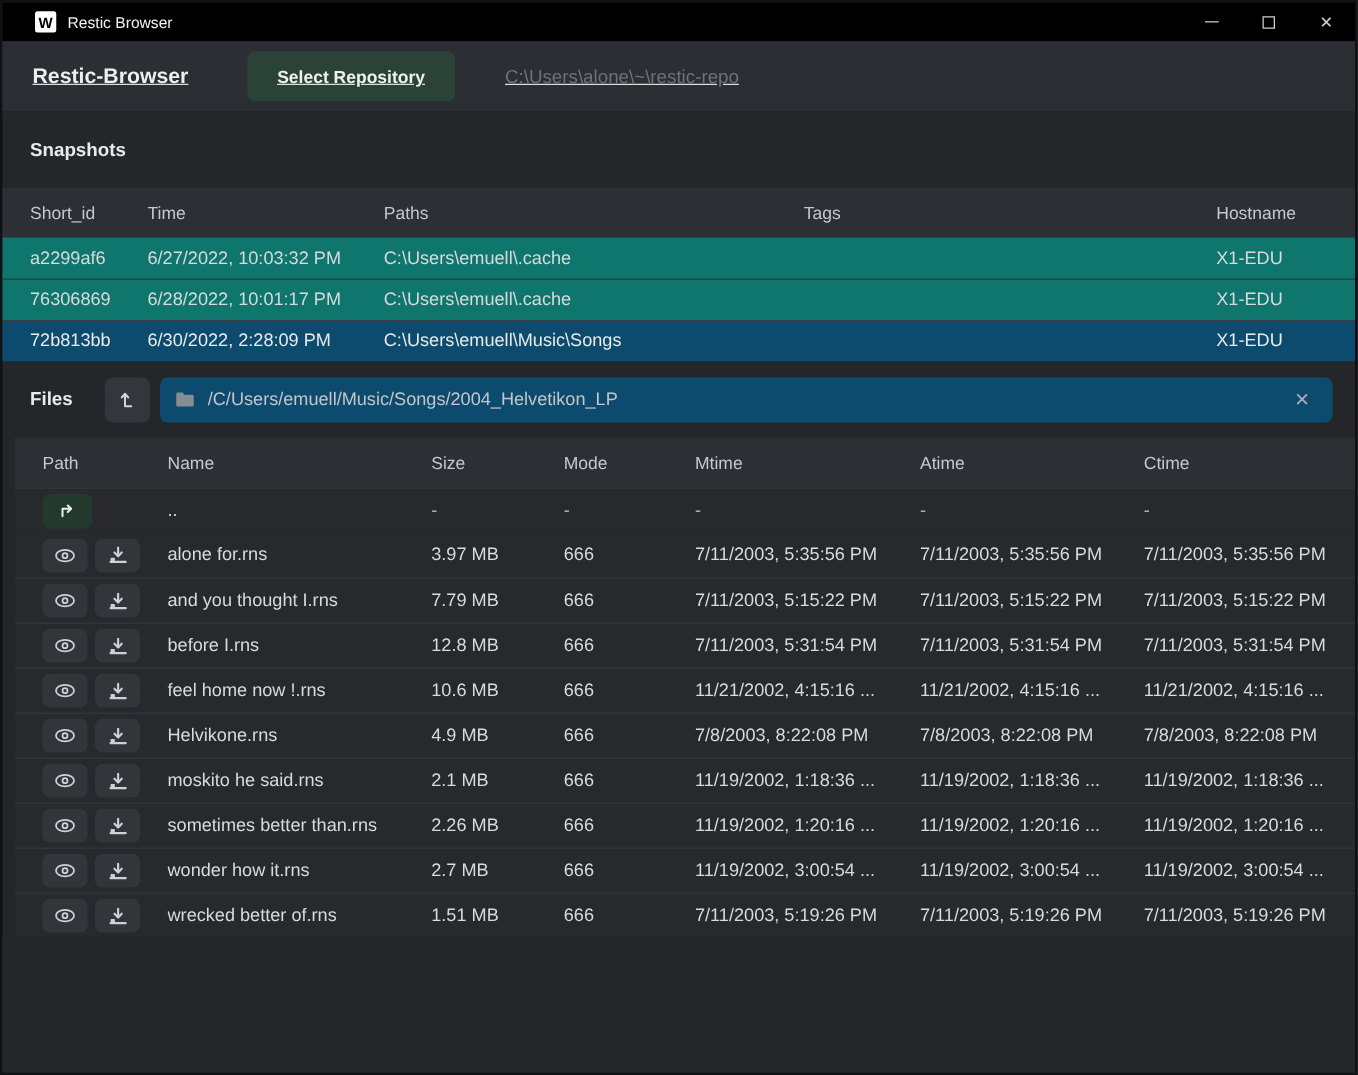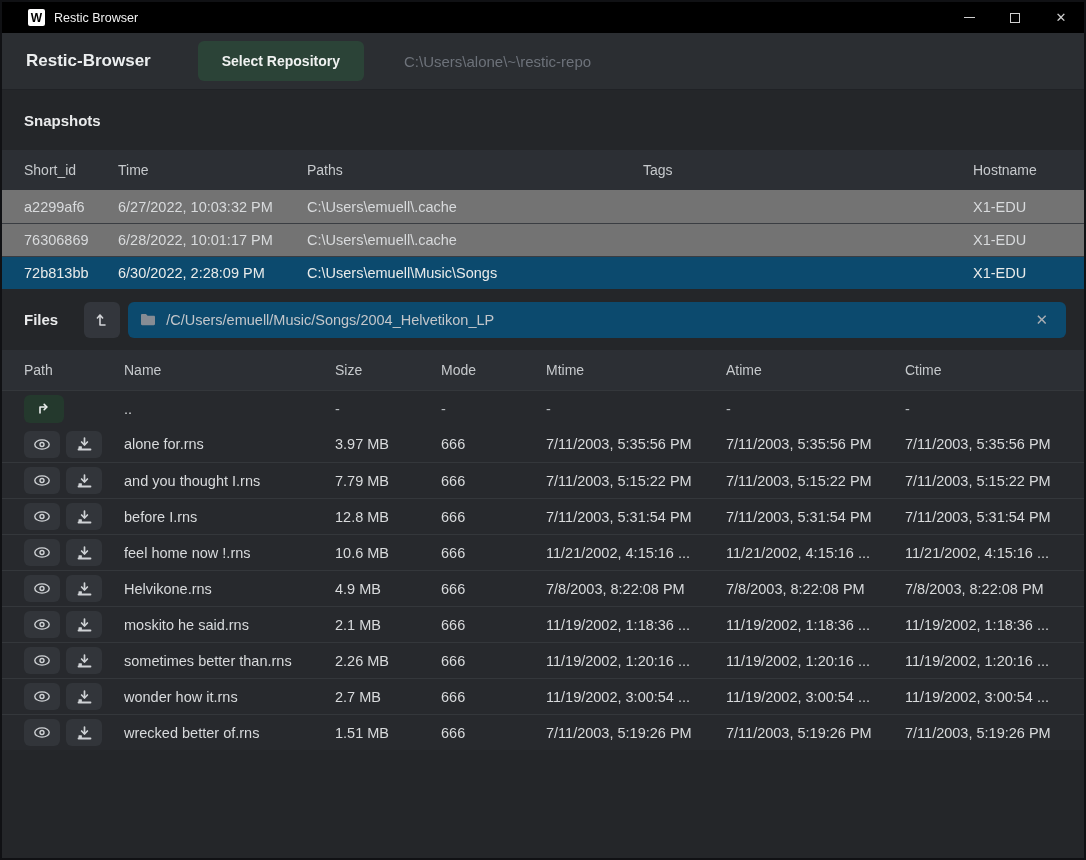--- a/index.html
+++ b/index.html
@@ -19,54 +19,54 @@
     border-radius:2px; margin-left:26px; }
   .titlebar .app-title { color:#f2f2f2; font-size:12.5px; margin-left:9px; }
   .tb-spacer { flex:1; }
   .tb-btn { width:46px; height:31px; display:flex; align-items:center; justify-content:center; color:#cfcfcf; }
   .min-line { width:11px; height:1px; background:#cfcfcf; display:block; }
   .max-box { width:10px; height:10px; border:1px solid #cfcfcf; display:block; }
   .close-x { font-size:13px; line-height:1; }
 
   
   .header { height:57px; background:#2b2e32; display:flex; align-items:center;
-    padding:0 24px; flex:0 0 auto; border-bottom:1px solid #202226; }
+    padding:0 24px; flex:0 0 auto; border-bottom:1px solid #202226;text-decoration:underline; }
   .app-name { font-size:17px; font-weight:700; color:#eceeef; }
   .select-repo-btn { margin-left:47px; background:#2b4337; color:#f0f2f1;
     font-size:14px; font-weight:700; border:none; border-radius:6px;
     height:40px; padding:0 24px; cursor:pointer; font-family:inherit; }
   .repo-path { margin-left:40px; color:#6d727a; font-size:15px; }
 
   
   .section-title-row { height:60px; display:flex; align-items:center; padding:0 22px; flex:0 0 auto; }
   .section-title { font-size:15px; font-weight:700; color:#e9eaeb; }
 
   .snap-grid { display:grid; grid-template-columns:94px 189px 336px 330px 1fr;
     align-items:center; padding-left:22px; padding-right:18px; }
   .snap-header { height:40px; background:#2c2f34; color:#c6c9cc; font-size:14px; flex:0 0 auto; }
-  .snap-row { height:33px; background:#737373; font-size:14.5px; color:#d8dadc;
+  .snap-row { height:33px; background:#0f766e; font-size:14.5px; color:#d8dadc;
     border-top:1px solid #3a3d42; cursor:pointer; flex:0 0 auto; }
   .snap-row:first-of-type { border-top:none; }
   .snap-row.selected { background:#0c4a6e; color:#e9ebea; }
 
   
   .files-bar { height:61px; display:flex; align-items:center; padding:0 18px 0 22px; flex:0 0 auto; }
   .files-label { font-size:15px; font-weight:700; color:#e9eaeb; margin-right:26px; }
   .icon-btn-sq { width:36px; height:36px; background:#33363c; border:none; border-radius:6px;
     display:flex; align-items:center; justify-content:center; cursor:pointer; margin-right:8px; flex:0 0 auto; }
   .pathbar { flex:1; height:36px; background:#0c4a6e; border-radius:6px; display:flex;
     align-items:center; padding:0 12px; }
   .pathbar .folder { margin-right:10px; display:flex; }
   .pathbar-text { flex:1; color:#c3c6ca; font-size:14.5px; white-space:nowrap; overflow:hidden; }
   .pathbar-clear { background:none; border:none; color:#a9adb3; font-size:15px; cursor:pointer;
     padding:2px 6px; font-family:inherit; }
 
   
   .files-grid { display:grid; grid-template-columns:100px 211px 106px 105px 180px 179px 1fr;
-    align-items:center; padding-left:22px; padding-right:18px; }
+    align-items:center; padding-left:22px; padding-right:18px;margin-left:10px; }
   .files-header { height:40px; background:#2c2f34; color:#c6c9cc; font-size:14px; flex:0 0 auto; }
   .file-row { height:36px; background:#27292d; font-size:14.5px; color:#d8dadc;
     border-top:1px solid #34373b; flex:0 0 auto; }
   .file-row:first-of-type { border-top:none; }
   .file-row .cell { white-space:nowrap; overflow:hidden; }
   .btn-cell { display:flex; align-items:center; gap:6px; }
   .row-icon-btn { width:36px; height:27px; background:#32353a; border:none; border-radius:6px;
     display:flex; align-items:center; justify-content:center; cursor:pointer; }
   .parent-btn { width:40px; height:28px; background:#24392d; border:none; border-radius:6px;
     display:flex; align-items:center; justify-content:center; cursor:pointer; }

